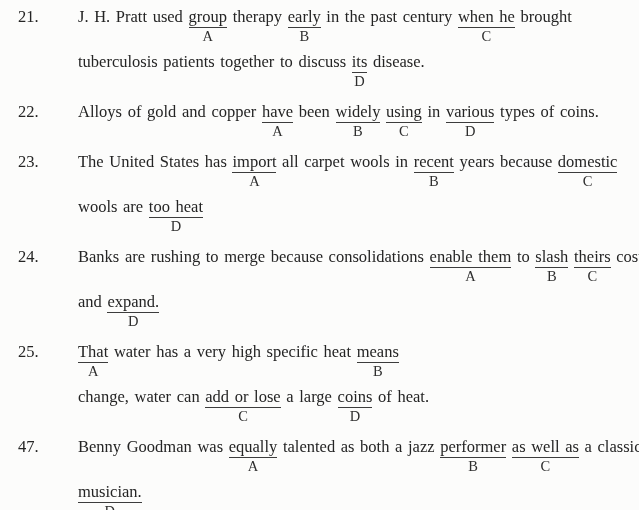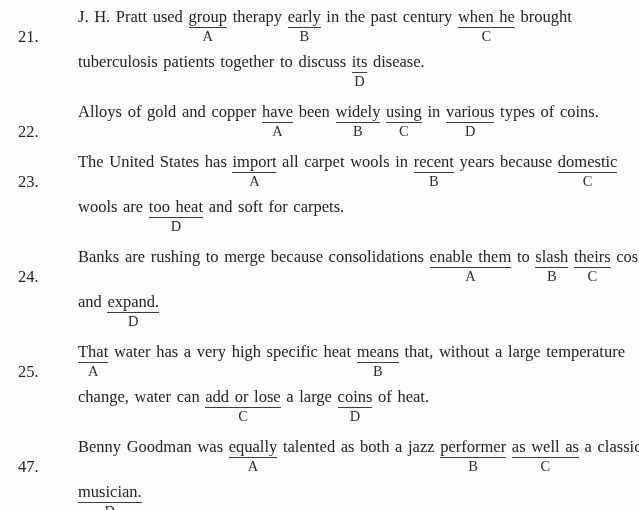--- a/index.html
+++ b/index.html
@@ -24,21 +24,20 @@
   }
   .question {
     display: flex;
     align-items: flex-start;
     margin-bottom: 5px;
   }
   .qnum {
     flex: none;
     width: 27px;
     line-height: 19px;
-    margin-top: 20px;
   }
   .qbody {
     flex: 1;
     min-width: 0;
     margin-left: 33px;
   }
   .line {
     line-height: 19px;
     padding-bottom: 24px;
     white-space: nowrap;
@@ -76,34 +75,34 @@
       <div class="question">
         <div class="qnum">22.</div>
         <div class="qbody">
           <div class="line"><span class="plain">Alloys of gold and copper </span><span class="u"><span class="u-text">have</span><span class="lbl">A</span></span><span class="plain"> been </span><span class="u"><span class="u-text">widely</span><span class="lbl">B</span></span><span class="plain"> </span><span class="u"><span class="u-text">using</span><span class="lbl">C</span></span><span class="plain"> in </span><span class="u"><span class="u-text">various</span><span class="lbl">D</span></span><span class="plain"> types of coins.</span></div>
         </div>
       </div>
       <div class="question">
         <div class="qnum">23.</div>
         <div class="qbody">
           <div class="line"><span class="plain">The United States has </span><span class="u"><span class="u-text">import</span><span class="lbl">A</span></span><span class="plain"> all carpet wools in </span><span class="u"><span class="u-text">recent</span><span class="lbl">B</span></span><span class="plain"> years because </span><span class="u"><span class="u-text">domestic</span><span class="lbl">C</span></span></div>
-          <div class="line"><span class="plain">wools are </span><span class="u"><span class="u-text">too heat</span><span class="lbl">D</span></span><span class="plain"> and soft for carpets.</span></div>
+          <div class="line"><span class="plain">wools are </span><span class="u"><span class="u-text">too heat</span><span class="lbl">D</span></span></div>
         </div>
       </div>
       <div class="question">
         <div class="qnum">24.</div>
         <div class="qbody">
           <div class="line"><span class="plain">Banks are rushing to merge because consolidations </span><span class="u"><span class="u-text">enable them</span><span class="lbl">A</span></span><span class="plain"> to </span><span class="u"><span class="u-text">slash</span><span class="lbl">B</span></span><span class="plain"> </span><span class="u"><span class="u-text">theirs</span><span class="lbl">C</span></span><span class="plain"> costs</span></div>
           <div class="line"><span class="plain">and </span><span class="u"><span class="u-text">expand.</span><span class="lbl">D</span></span></div>
         </div>
       </div>
       <div class="question">
         <div class="qnum">25.</div>
         <div class="qbody">
-          <div class="line"><span class="u"><span class="u-text">That</span><span class="lbl">A</span></span><span class="plain"> water has a very high specific heat </span><span class="u"><span class="u-text">means</span><span class="lbl">B</span></span><span class="plain"> that, without a large temperature</span></div>
+          <div class="line"><span class="u"><span class="u-text">That</span><span class="lbl">A</span></span><span class="plain"> water has a very high specific heat </span><span class="u"><span class="u-text">means</span><span class="lbl">B</span></span></div>
           <div class="line"><span class="plain">change, water can </span><span class="u"><span class="u-text">add or lose</span><span class="lbl">C</span></span><span class="plain"> a large </span><span class="u"><span class="u-text">coins</span><span class="lbl">D</span></span><span class="plain"> of heat.</span></div>
         </div>
       </div>
       <div class="question">
         <div class="qnum">47.</div>
         <div class="qbody">
           <div class="line"><span class="plain">Benny Goodman was </span><span class="u"><span class="u-text">equally</span><span class="lbl">A</span></span><span class="plain"> talented as both a jazz </span><span class="u"><span class="u-text">performer</span><span class="lbl">B</span></span><span class="plain"> </span><span class="u"><span class="u-text">as well as</span><span class="lbl">C</span></span><span class="plain"> a classical</span></div>
           <div class="line"><span class="u"><span class="u-text">musician.</span><span class="lbl">D</span></span></div>
         </div>
       </div>

